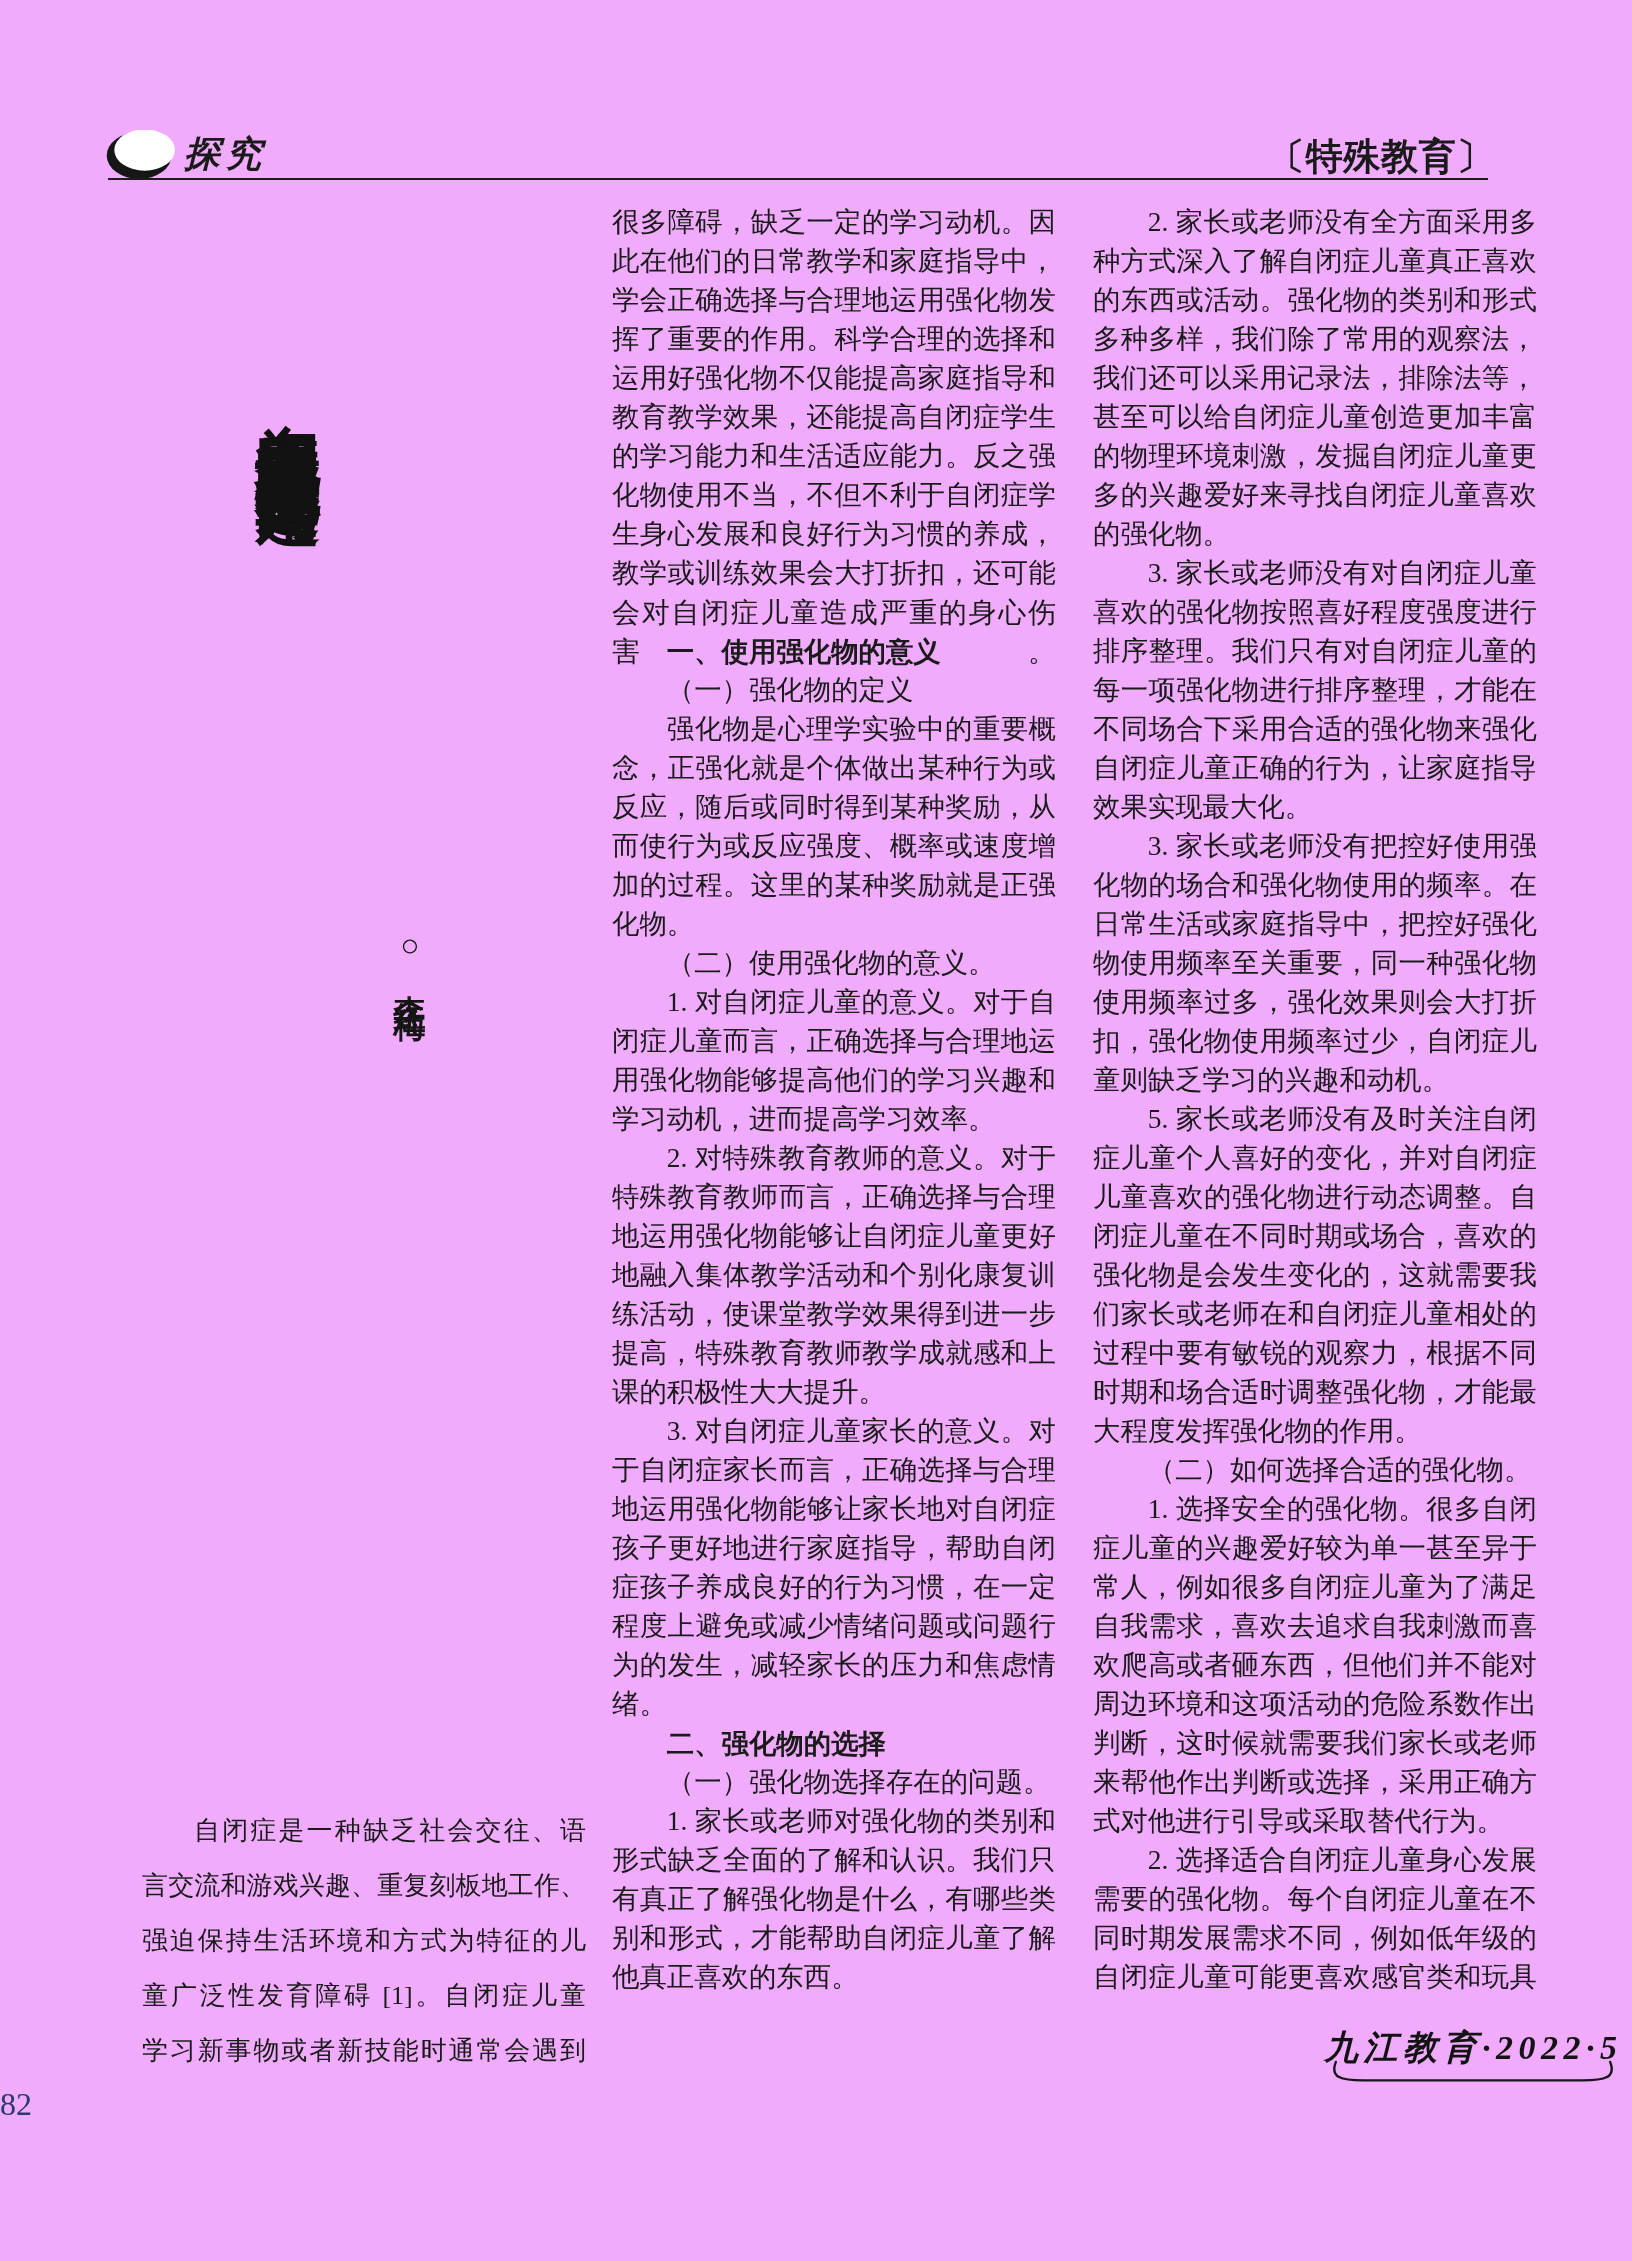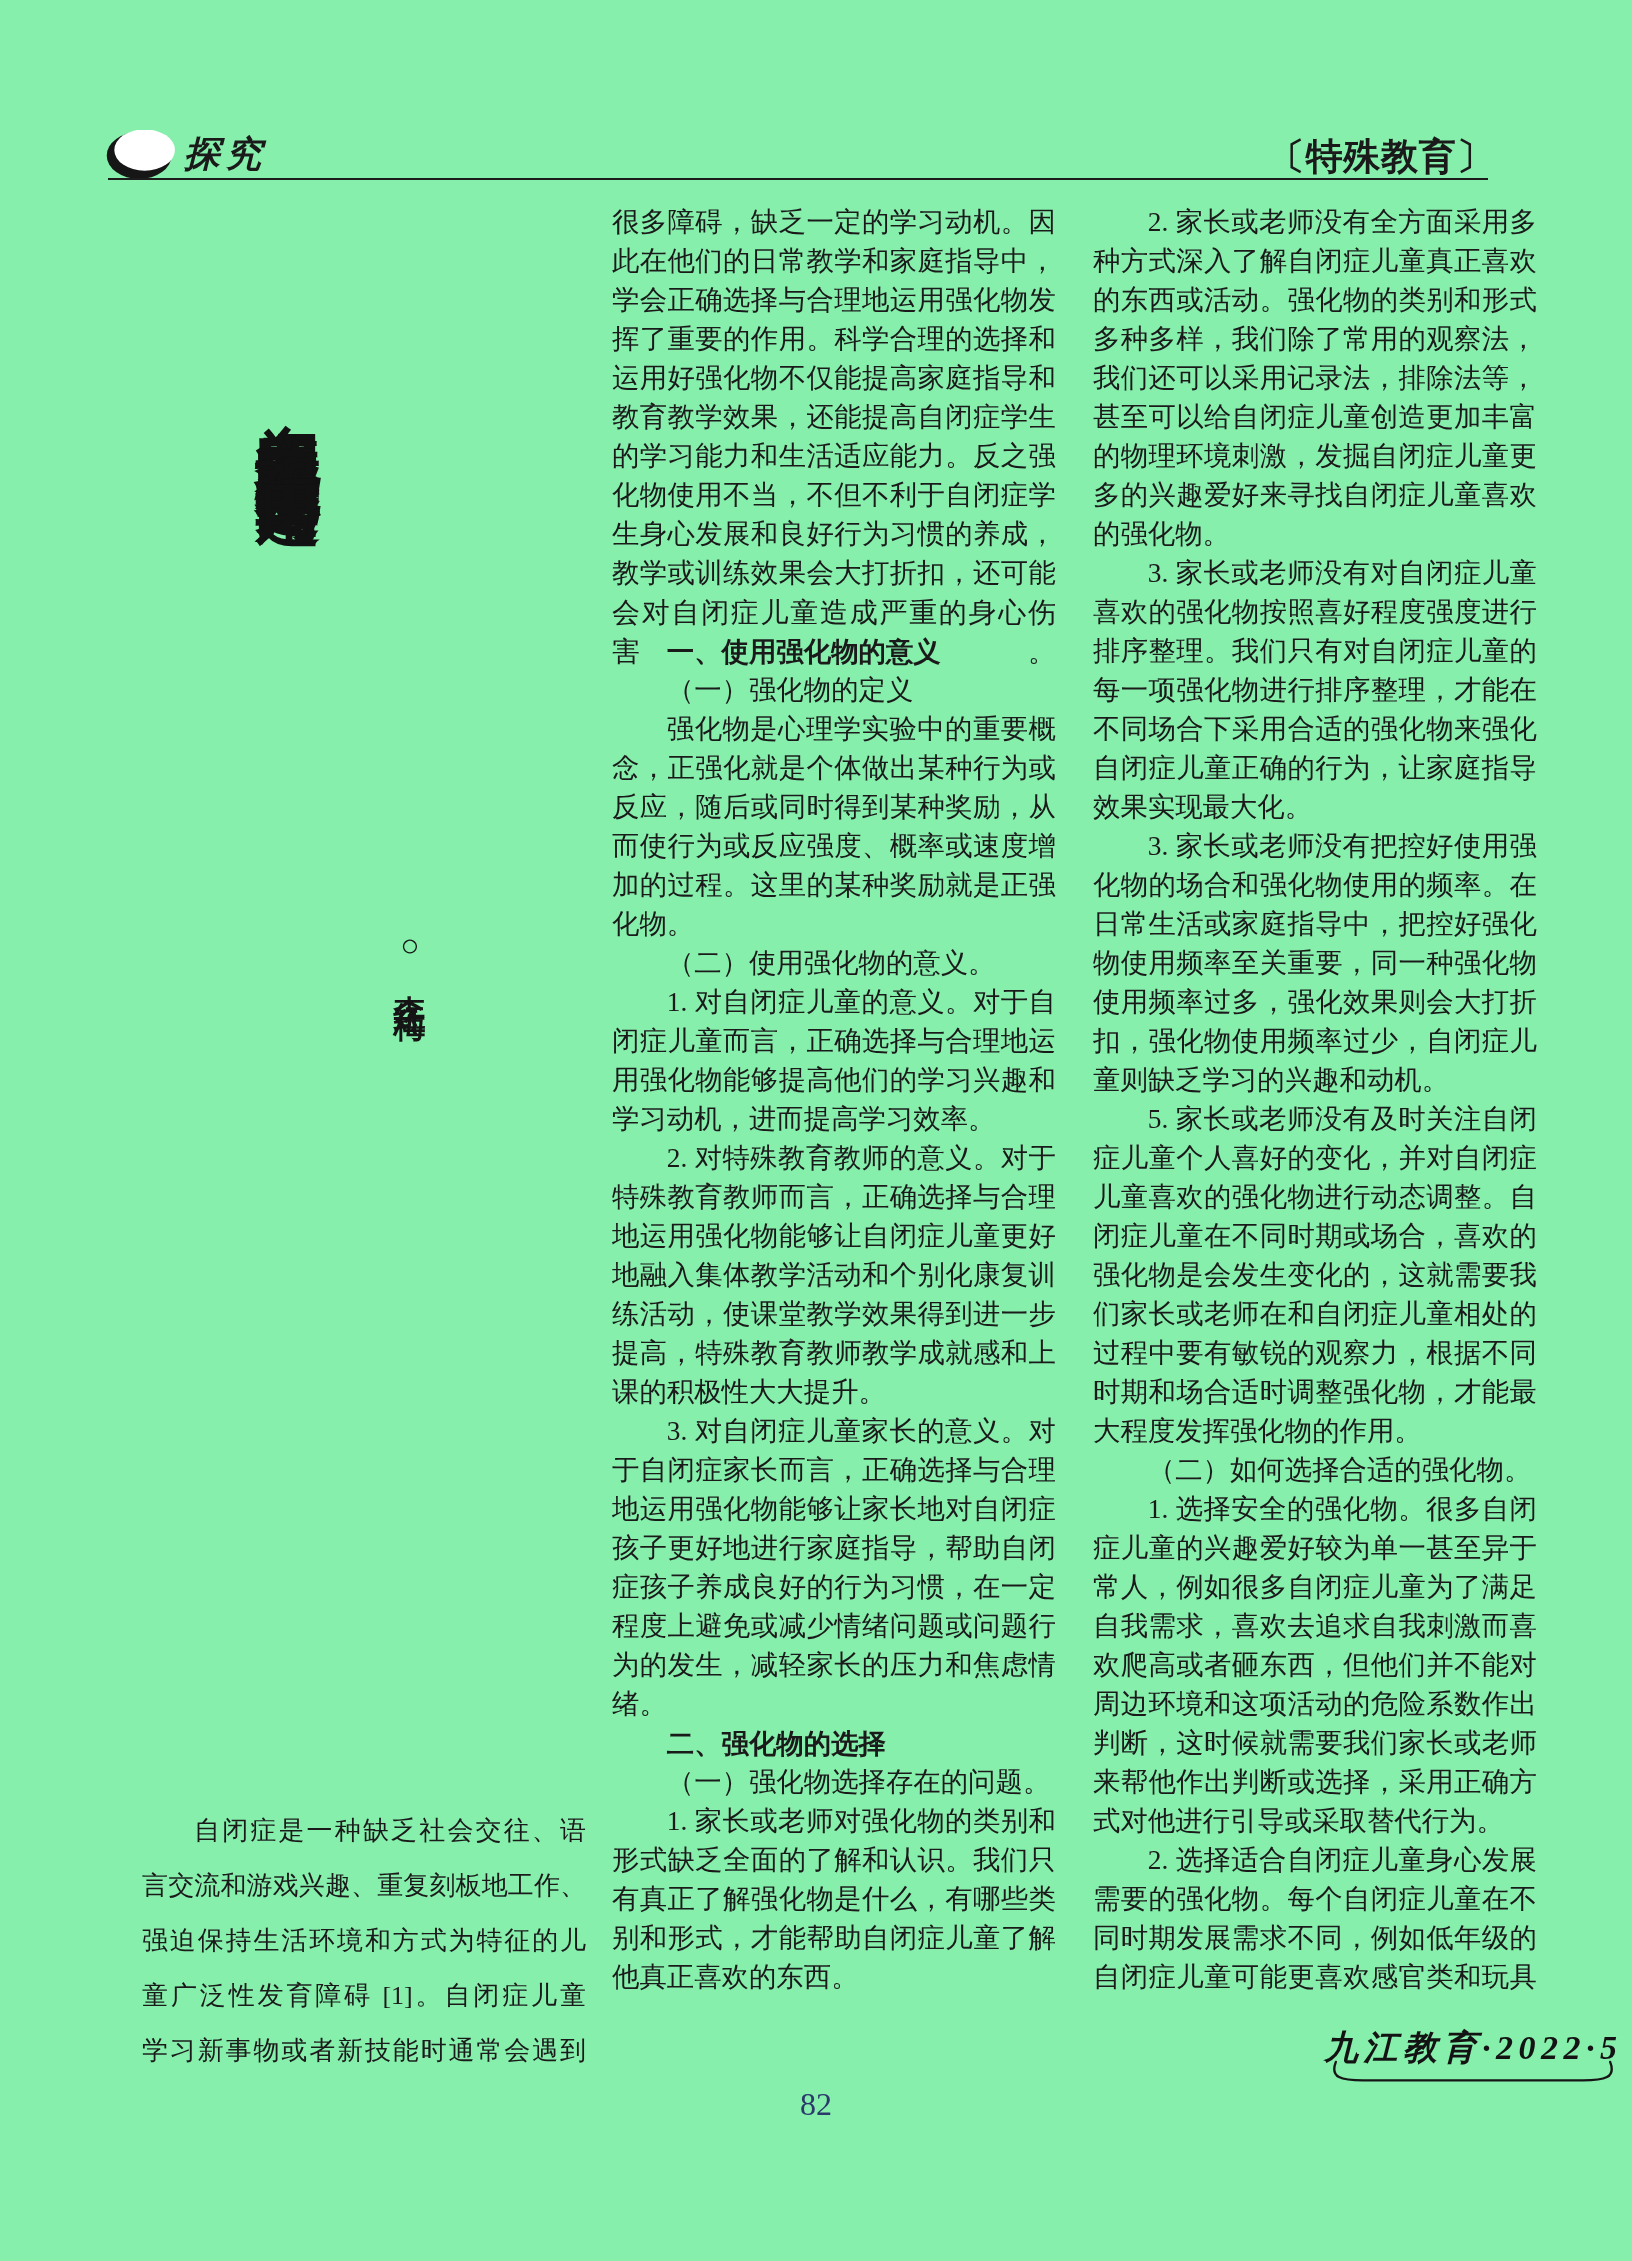--- a/index.html
+++ b/index.html
@@ -1,16 +1,16 @@
 <!DOCTYPE html>
 <html style="font-size:11px"><head>
 <meta charset="utf-8">
 <style>
   html,body{margin:0;padding:0;background:#ffffff;}
-  .page{position:relative;width:1632px;height:2261px;background:#86efac;overflow:hidden;
+  .page{position:relative;width:1632px;height:2261px;background:#f0abfc;overflow:hidden;
         font-family:"Liberation Serif","DejaVu Serif",serif;color:#1a1a1a;}
 
   
   .hdr-rule{position:absolute;left:108px;top:178px;width:1380px;height:2.1px;background:#1c1c1c;}
   .logo{position:absolute;left:106px;top:130px;width:69px;height:51px;}
   .section-label{position:absolute;left:184px;top:134px;font-size:36px;line-height:41px;
         font-style:italic;font-weight:700;letter-spacing:5.5px;
         font-family:"Liberation Serif","DejaVu Serif",serif;}
   .category-label{position:absolute;left:1268px;top:136px;font-size:37px;line-height:42px;
         font-weight:700;letter-spacing:0.7px;font-family:"Liberation Serif","DejaVu Serif",serif;}
@@ -35,21 +35,21 @@
   .ln.head{font-family:"Liberation Sans","DejaVu Sans",sans-serif;font-weight:700;
       text-align-last:left;}
   .ln.t17{font-size:28px;}
 
   
   .f-wrap{position:absolute;left:0;right:0;top:2029px;text-align:right;}
   .f-journal{display:inline-block;position:relative;font-size:34px;line-height:38px;
       font-style:italic;font-weight:700;letter-spacing:5.5px;padding:0 9.6px 11px 9.6px;
       font-family:"Liberation Serif","DejaVu Serif",serif;color:#131313;}
   .f-curve{position:absolute;left:50%;transform:translateX(-50%);bottom:-5.5px;}
-  .f-pagenum{position:absolute;left:0;right:0;top:2086px;text-align:center;
+  .f-pagenum{position:absolute;left:0;right:0;top:2086px;text-align:left;
       font-size:32px;line-height:36px;font-family:"Liberation Serif","DejaVu Serif",serif;
       color:#2b3a6b;}
 </style>
 </head>
 <body>
 
 <div class="page">
 
   <div class="logo">
     <svg width="69" height="51" viewBox="0 0 100 74" xmlns="http://www.w3.org/2000/svg">

